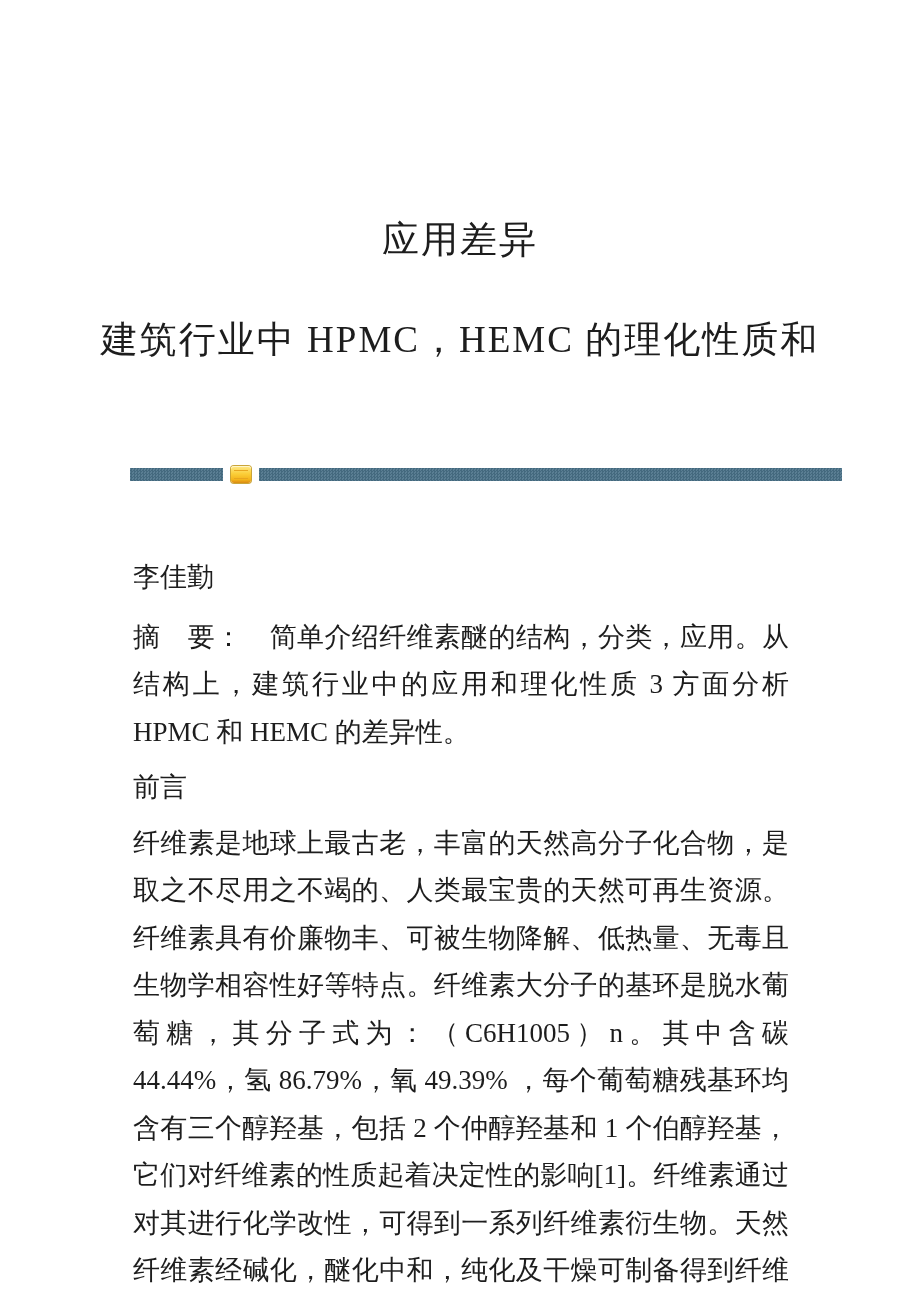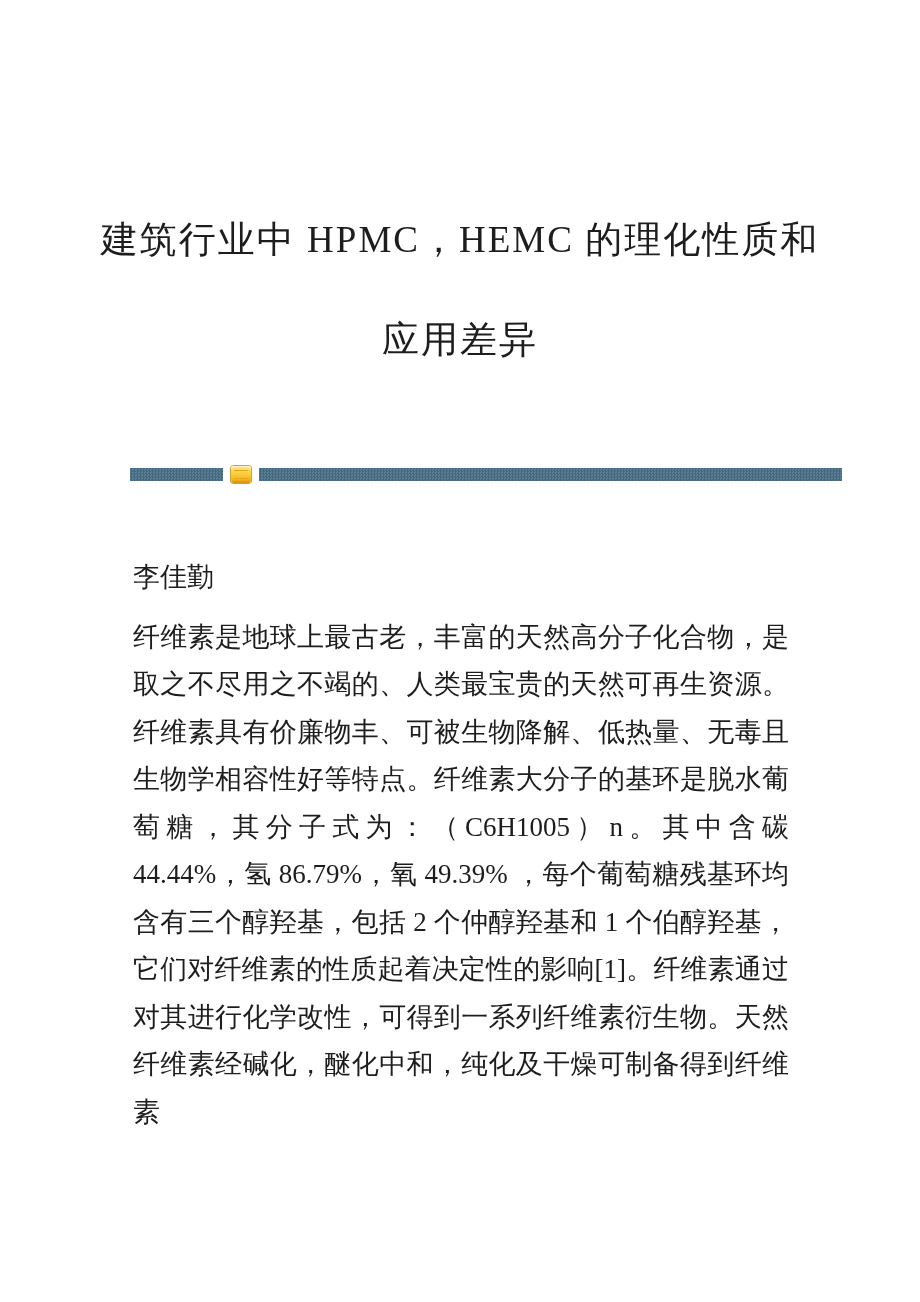--- a/index.html
+++ b/index.html
@@ -80,32 +80,34 @@
   .text-block p { margin: 0; }
   .p-author   { margin-bottom: 12px !important; }
   .p-abstract { margin-bottom: 8px  !important; }
   .p-keywords { margin-bottom: 12px !important; }
   .p-section  { margin-bottom: 8px  !important; }
 </style>
 </head>
 <body>
 
 <div class="doc-title">
+  <div class="title-line">应用差异</div>
   <div class="title-line">建筑行业中 HPMC，HEMC 的理化性质和</div>
-  <div class="title-line">应用差异</div>
 </div>
 
 <div class="divider">
   <div class="bar-seg left"></div>
   <div class="gap"></div>
   <div class="mail-icon"></div>
   <div class="gap"></div>
   <div class="bar-seg right"></div>
 </div>
 
 <div class="text-block">
   <p class="p-author">李佳勤</p>
 
+  <p class="p-abstract"><span>摘　要：</span><span>　简单介绍纤维素醚的结构，分类，应用。从结构上，建筑行业中的应用和理化性质 3 方面分析 HPMC 和 HEMC 的差异性。</span></p>
 
 
+  <p class="p-section">前言</p>
 
   <p class="p-body">纤维素是地球上最古老，丰富的天然高分子化合物，是取之不尽用之不竭的、人类最宝贵的天然可再生资源。纤维素具有价廉物丰、可被生物降解、低热量、无毒且生物学相容性好等特点。纤维素大分子的基环是脱水葡萄糖，其分子式为：（C6H1005）n。其中含碳 44.44%，氢 86.79%，氧 49.39% ，每个葡萄糖残基环均含有三个醇羟基，包括 2 个仲醇羟基和 1 个伯醇羟基，它们对纤维素的性质起着决定性的影响[1]。纤维素通过对其进行化学改性，可得到一系列纤维素衍生物。天然纤维素经碱化，醚化中和，纯化及干燥可制备得到纤维素</p>
 </div>
 
 </body></html>

